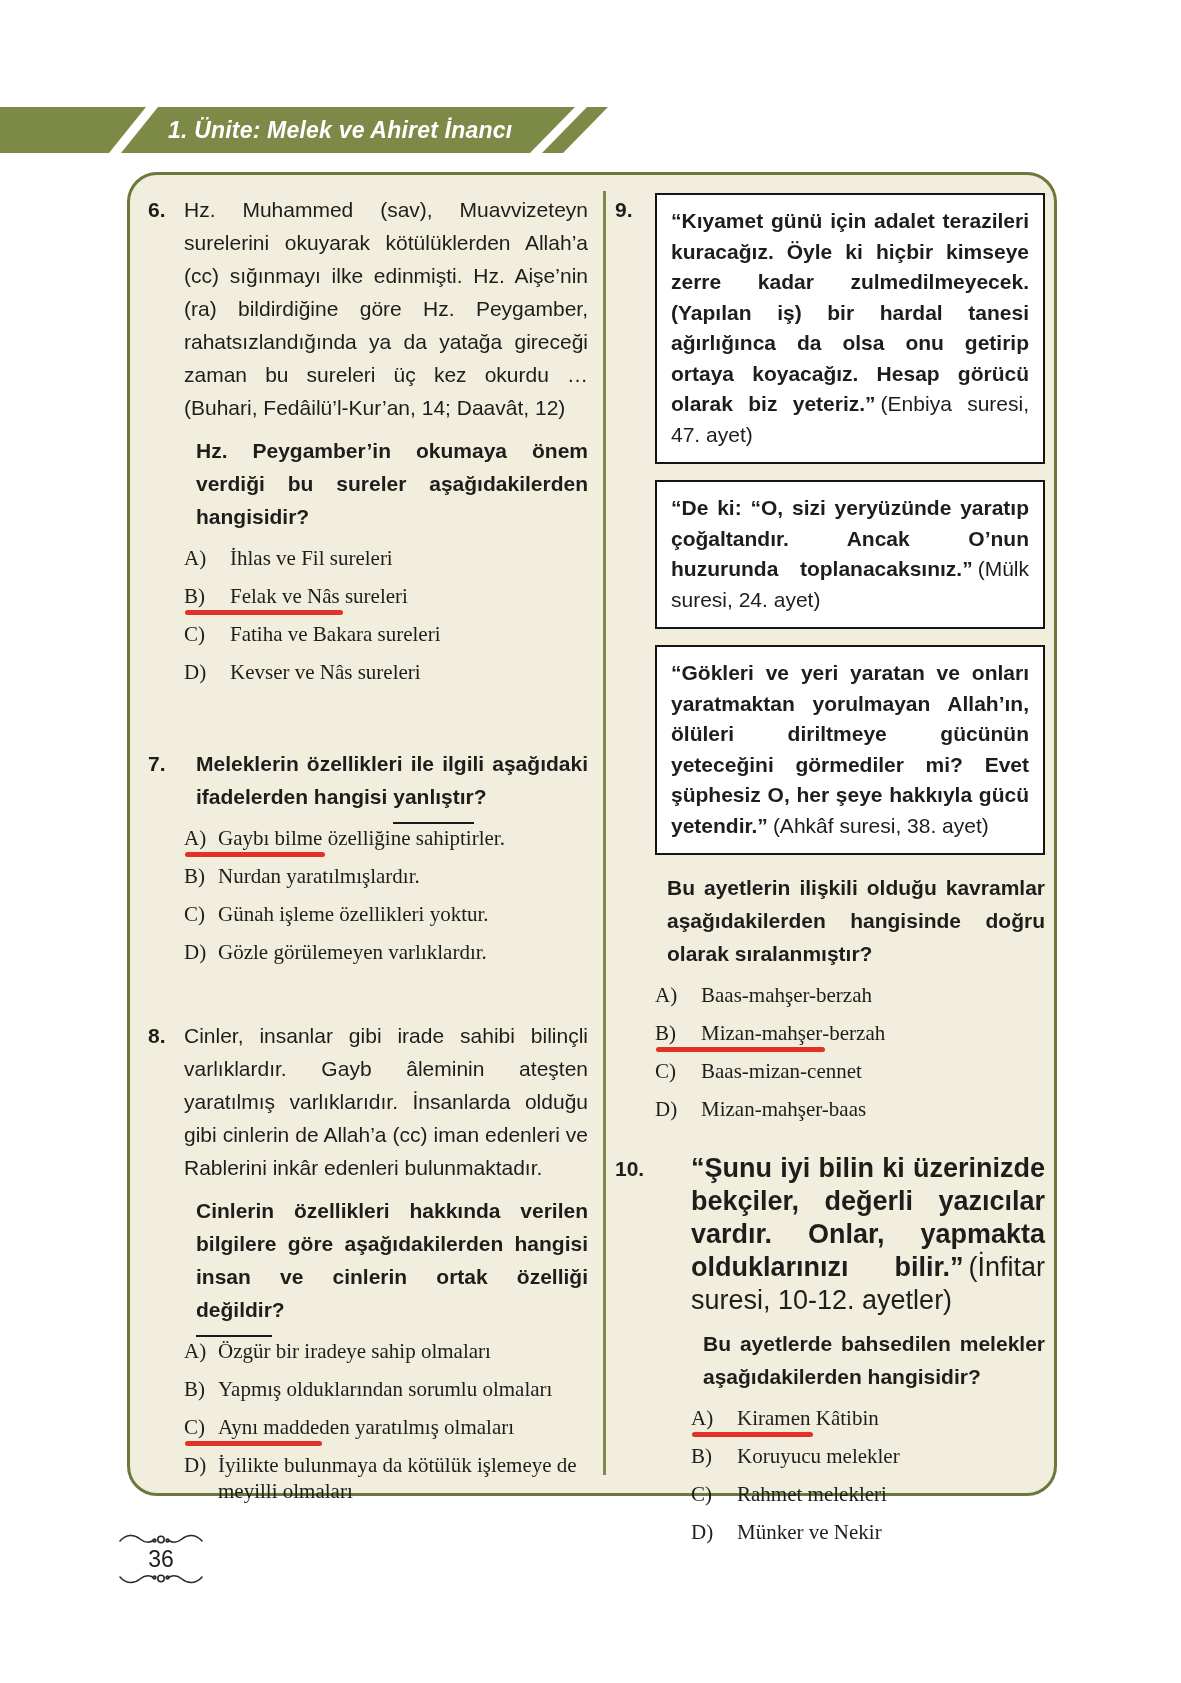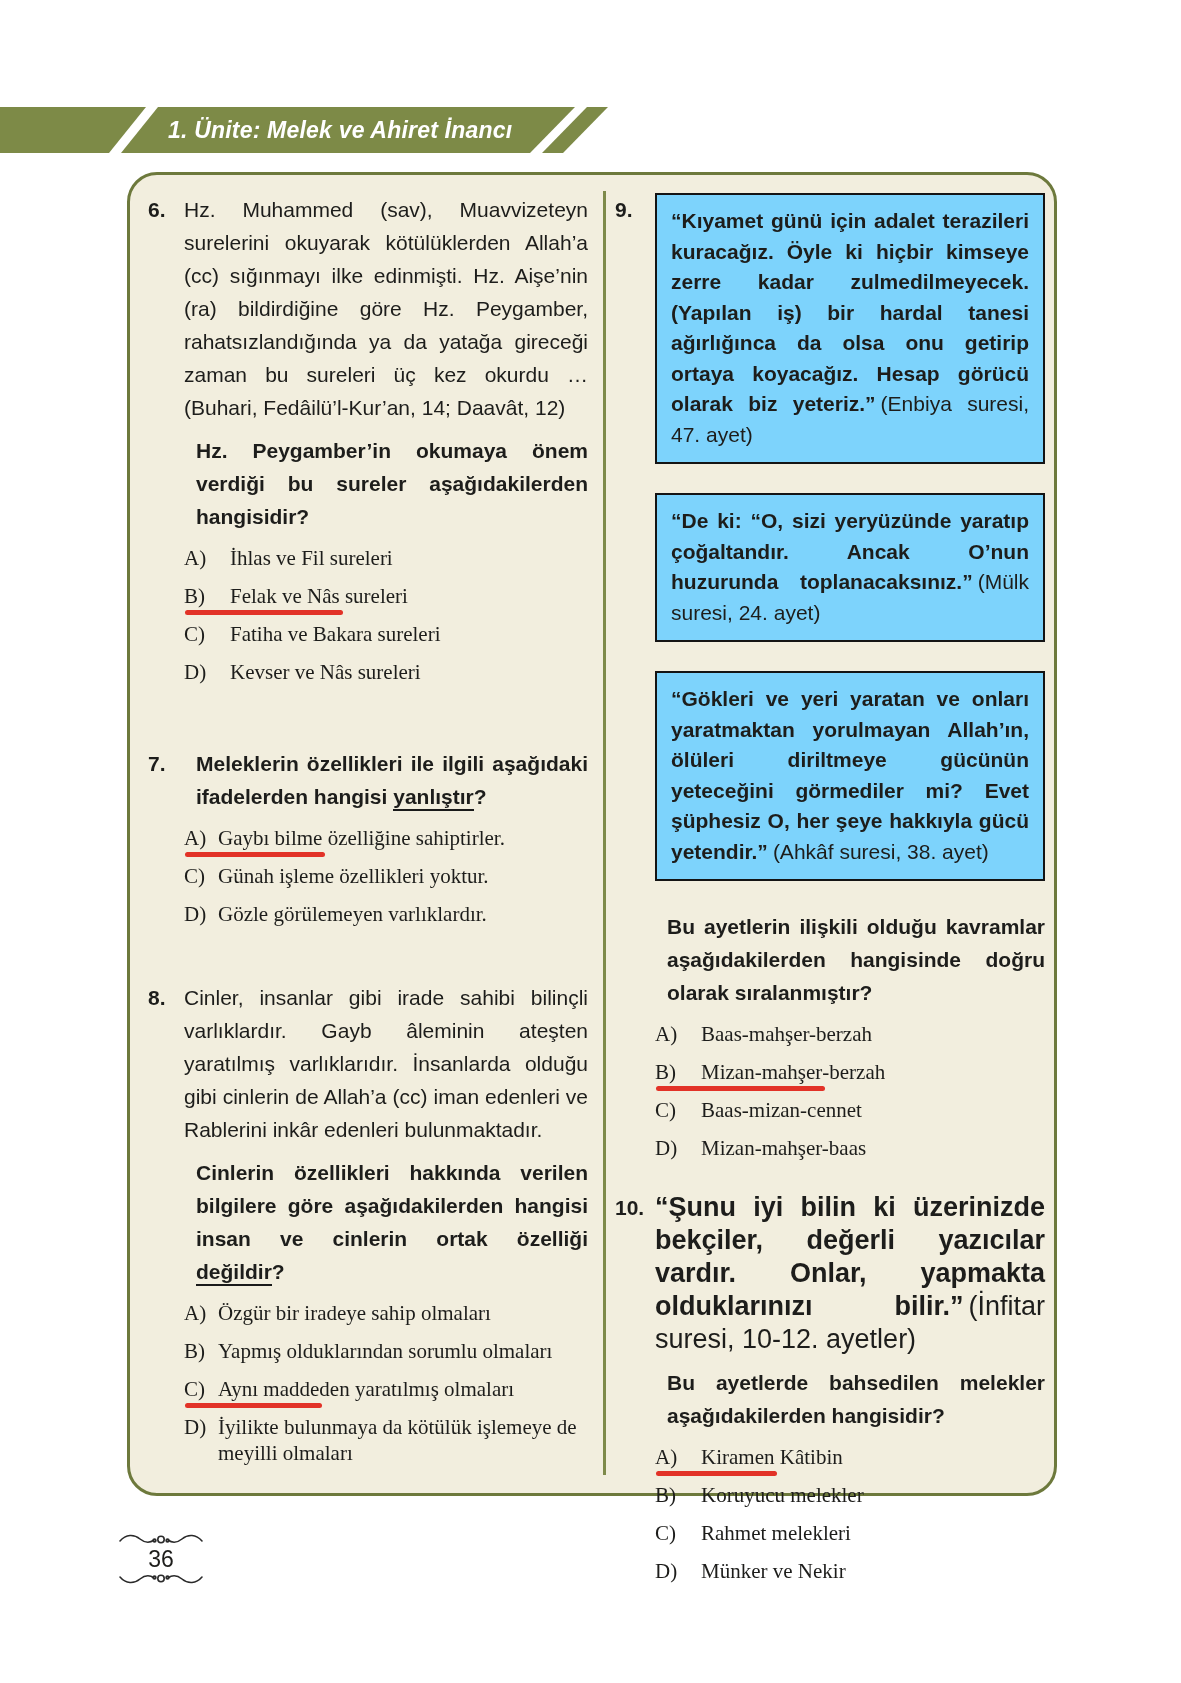--- a/index.html
+++ b/index.html
@@ -23,41 +23,41 @@
   .col-left{left:18px;width:440px;}
   .col-right{left:485px;width:430px;}
 
   .question{display:flex;align-items:flex-start;}
   .qnum{flex:none;width:36px;font-size:21px;font-weight:bold;line-height:33px;}
   .col-right .qnum{width:40px;}
   .qcontent{flex:1;min-width:0;}
 
   .qbody{margin:0;font-size:21px;line-height:33px;text-align:justify;}
   .qstem{margin:10px 0 0 12px;font-size:21px;line-height:33px;text-align:justify;font-weight:bold;}
-  .ustem{border-bottom:2.5px solid #1a1a1a;padding-bottom:1px;}
+  .ustem{border-bottom:2.5px solid #1a1a1a;padding-bottom:14px;}
 
   .opts{margin-top:8px;}
   .opt{margin-top:12px;font-size:21px;line-height:26px;padding-left:46px;text-indent:-46px;font-family:Liberation Serif, serif;}
   .tight .opt{padding-left:34px;text-indent:-34px;}
   .opt .head{position:relative;text-indent:0;}
   .olabel{display:inline-block;width:46px;text-indent:0;}
   .tight .olabel{width:34px;}
   .opt.correct .head::after{content:"";position:absolute;left:1px;right:-3px;bottom:-7px;height:5px;
     background:#e23227;border-radius:3px;}
 
   
-  .quote-box{border:2.5px solid #141414;background:#7dd3fc;padding:11px 14px 12px 14px;margin:0 0 29px 0;}
+  .quote-box{border:2.5px solid #141414;background:#ffffff;padding:11px 14px 12px 14px;margin:0 0 16px 0;}
   .quote-box p{margin:0;font-size:21px;line-height:30.5px;text-align:justify;}
   .quote-text{font-weight:bold;}
   .cite{font-weight:normal;margin-left:5px;}
   .qlead{margin:0;font-size:27px;line-height:33px;text-align:justify;}
 
   .mt-q7{margin-top:62px;}
   .mt-q8{margin-top:54px;}
-  .mt-q10{margin-top:30px;}
+  .mt-q10{margin-top:30px;gap:36px;}
 
   
   .footer{position:absolute;left:116px;top:1532px;width:90px;text-align:center;}
   .page-number{font-size:23px;color:#1d1d1b;line-height:24px;}
   .flourish{display:block;margin:0 auto;}
   .flip{transform:scaleY(-1);}
 </style>
 </head>
 <body>
 
@@ -88,20 +88,21 @@
           </div>
         </div>
       </section>
 
       <section class="question tight mt-q7">
         <div class="qnum">7.</div>
         <div class="qcontent">
           <p class="qstem" style="margin-top:0;"><span>Meleklerin özellikleri ile ilgili aşağıdaki ifadelerden hangisi </span><span class="ustem">yanlıştır</span><span>?</span></p>
           <div class="opts">
             <div class="opt correct"><span class="head"><span class="olabel">A)</span><span class="omark">Gaybı bilme</span></span><span class="orest"> özelliğine sahiptirler.</span></div>
+            <div class="opt"><span class="head"><span class="olabel">B)</span><span class="omark"></span></span><span class="orest">Nurdan yaratılmışlardır.</span></div>
             <div class="opt"><span class="head"><span class="olabel">C)</span><span class="omark"></span></span><span class="orest">Günah işleme özellikleri yoktur.</span></div>
             <div class="opt"><span class="head"><span class="olabel">D)</span><span class="omark"></span></span><span class="orest">Gözle görülemeyen varlıklardır.</span></div>
           </div>
         </div>
       </section>
 
       <section class="question tight mt-q8">
         <div class="qnum">8.</div>
         <div class="qcontent">
           <p class="qbody">Cinler, insanlar gibi irade sahibi bilinçli varlıklardır. Gayb âleminin ateşten yaratılmış varlıklarıdır. İnsanlarda olduğu gibi cinlerin de Allah’a (cc) iman edenleri ve Rablerini inkâr edenleri bulunmaktadır.</p>

